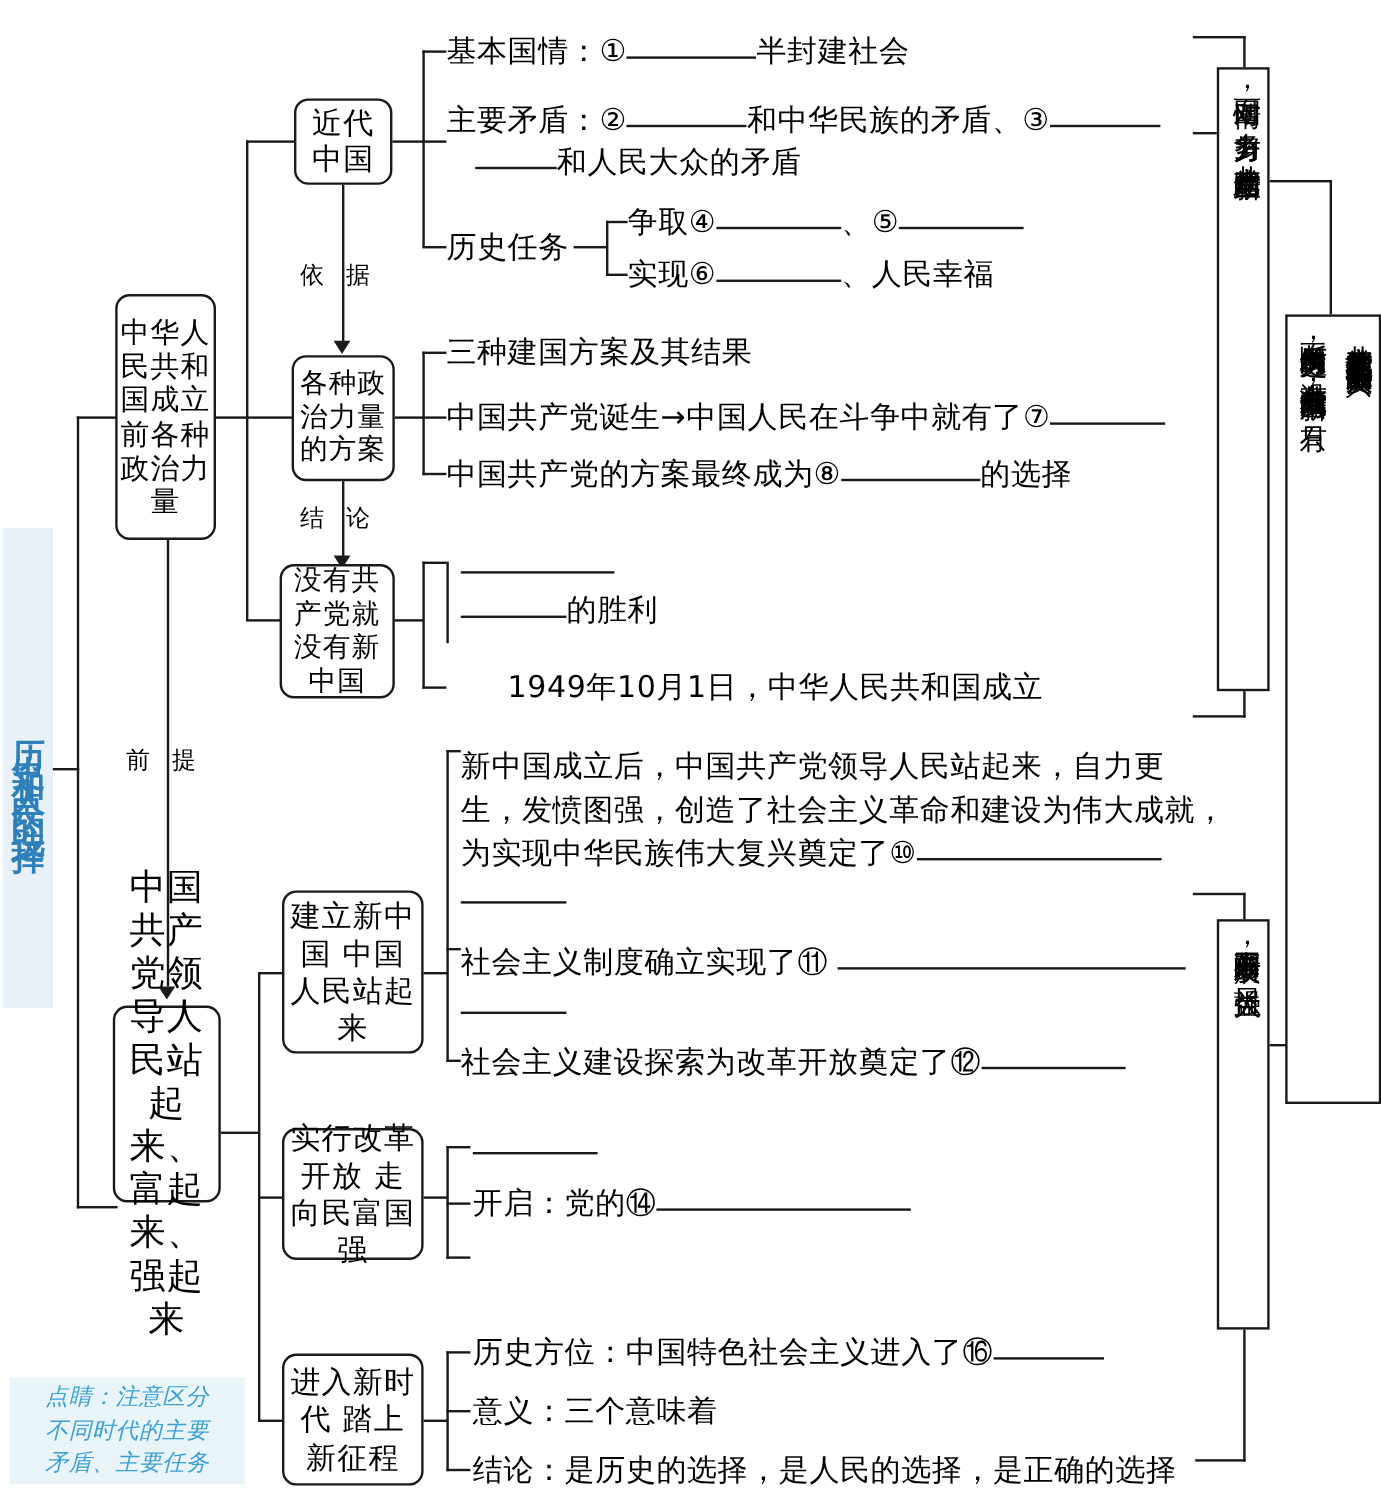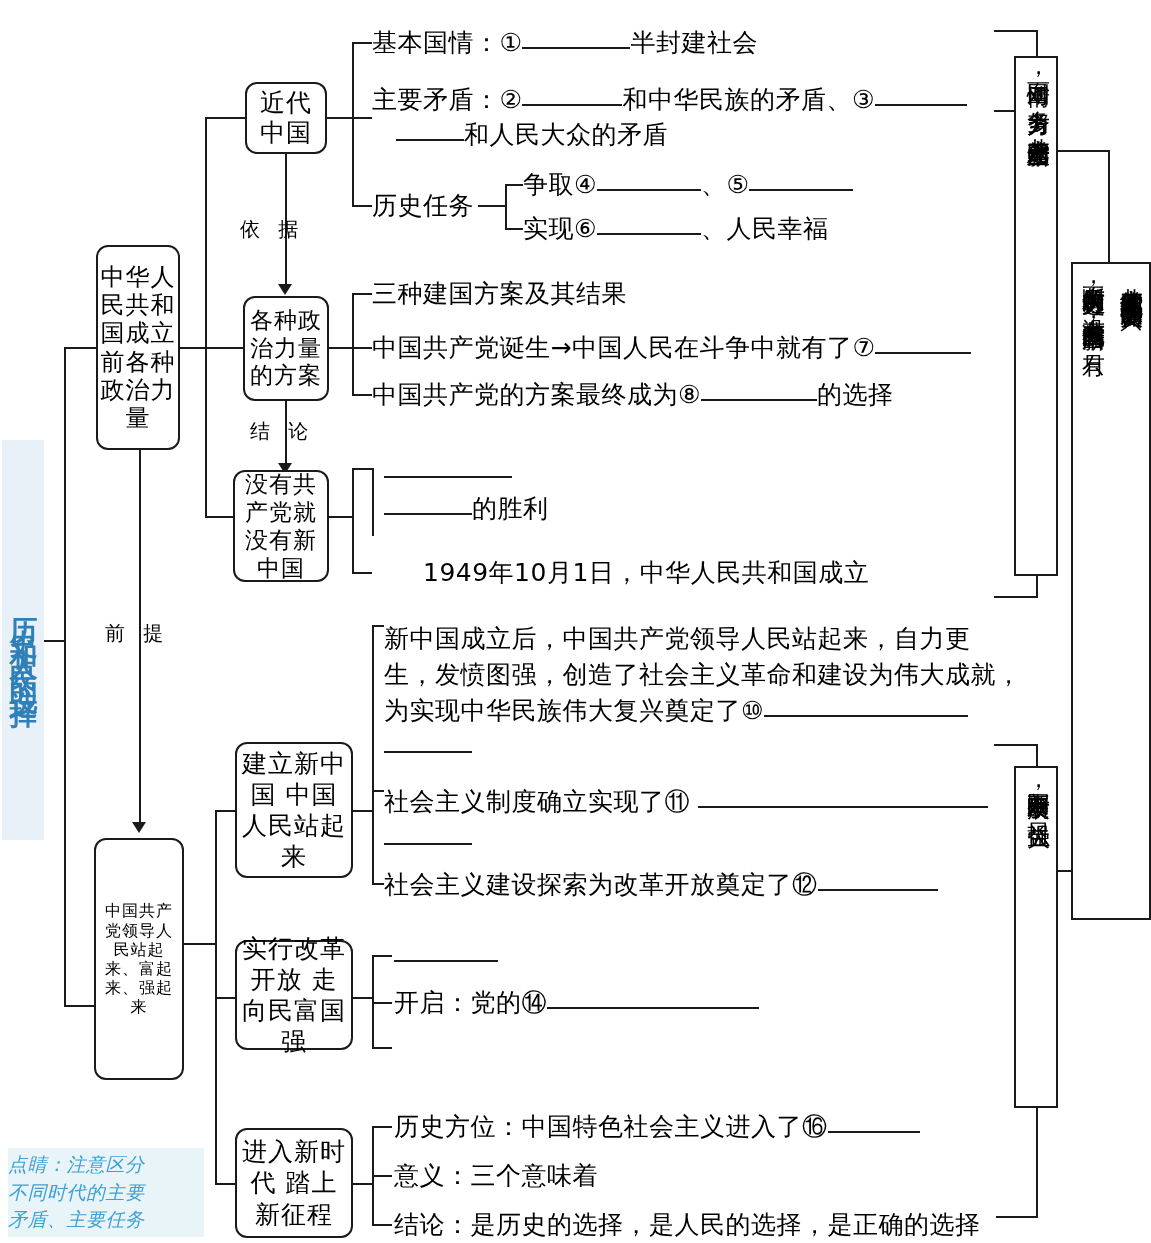--- a/index.html
+++ b/index.html
@@ -118,20 +118,21 @@
     width: 196px;
     background: #e8f4f8;
     color: #3da0d4;
     font-size: 19px;
     line-height: 1.45;
     letter-spacing: 0.5px;
     padding: 3px 0;
     box-sizing: border-box;
     font-family: "DejaVu Sans", sans-serif;
     font-style: italic;
+    text-align: center;
   }
   #tip-note div { white-space: nowrap; }
 </style>
 </head>
 <body>
 
 <div id="page">
 
   <div id="side-title">历史和人民的选择</div>
 
@@ -141,37 +142,37 @@
     <div>矛盾、主要任务</div>
   </div>
 
   <div class="ln vln" style="left:64px; top:347px; height:660px;"></div>
   <div class="ln hln" style="left:64px; top:347px; width:34px;"></div>
   <div class="ln hln" style="left:64px; top:1005px; width:34px;"></div>
   <div class="ln hln" style="left:44px; top:640px; width:22px;"></div>
 
   <div class="node" style="left:96px; top:245px; width:84px; height:205px; font-size:24px; line-height:1.18;">中华人民共和国成立前各种政治力量</div>
 
-  <div class="node" style="left:94px; top:838px; width:90px; height:242px; font-size:16px; line-height:1.2;">中国共产党领导人民站起来、富起来、强起来</div>
+  <div class="node" style="left:94px; top:838px; width:90px; height:164px; font-size:30px; line-height:1.2;">中国共产党领导人民站起来、富起来、强起来</div>
 
   <div class="ln vln" style="left:139px; top:450px; height:372px;"></div>
   <div class="arrowhead" style="left:132px; top:822px;"></div>
   <div class="lbl" style="left:105px; top:620px;">前 提</div>
 
   <div class="ln hln" style="left:180px; top:347px; width:26px;"></div>
   <div class="ln vln" style="left:205px; top:117px; height:400px;"></div>
   <div class="ln hln" style="left:205px; top:117px; width:40px;"></div>
   <div class="ln hln" style="left:205px; top:347px; width:40px;"></div>
   <div class="ln hln" style="left:205px; top:516px; width:40px;"></div>
 
   <div class="node" style="left:245px; top:82px; width:82px; height:72px; font-size:25px;">近代中国</div>
 
   <div class="ln vln" style="left:285px; top:154px; height:132px;"></div>
   <div class="arrowhead" style="left:278px; top:284px;"></div>
-  <div class="lbl" style="left:240px; top:216px;text-align:center;">依 据</div>
+  <div class="lbl" style="left:250px; top:216px;text-align:center;">依 据</div>
 
   <div class="node" style="left:243px; top:296px; width:86px; height:105px; font-size:23px; line-height:1.2;">各种政治力量的方案</div>
 
   <div class="ln vln" style="left:285px; top:401px; height:64px;"></div>
   <div class="arrowhead" style="left:278px; top:463px;"></div>
   <div class="lbl" style="left:250px; top:418px;">结 论</div>
 
   <div class="node" style="left:233px; top:470px; width:96px; height:112px; font-size:23px; line-height:1.22;">没有共产党就没有新中国</div>
 
   <div class="ln hln" style="left:327px; top:117px; width:26px;"></div>

